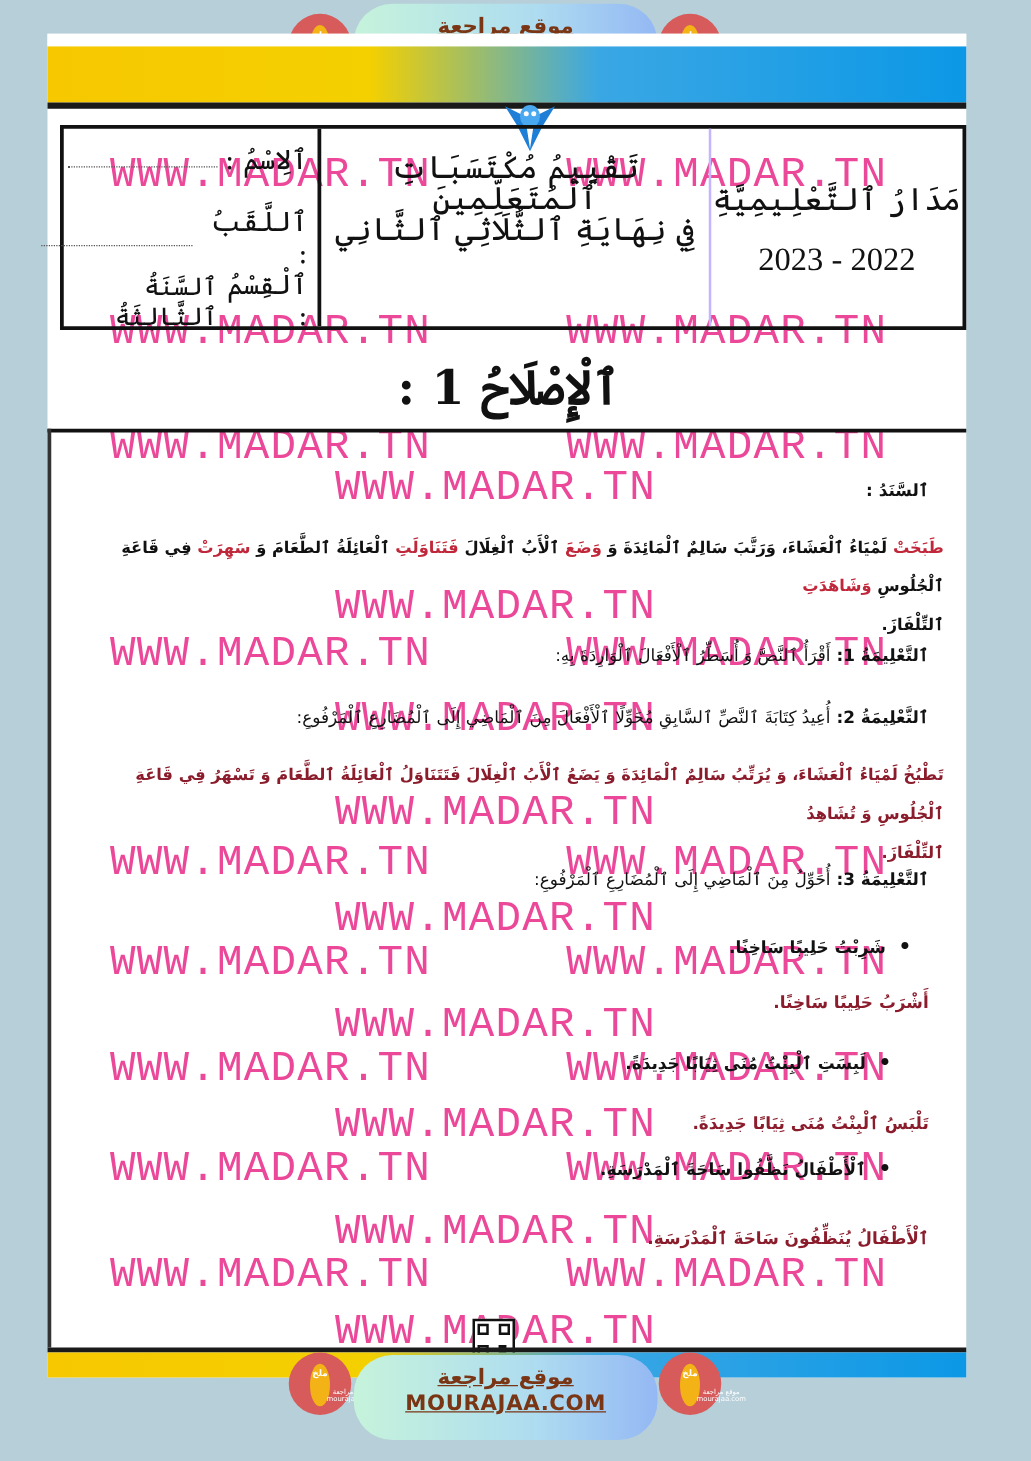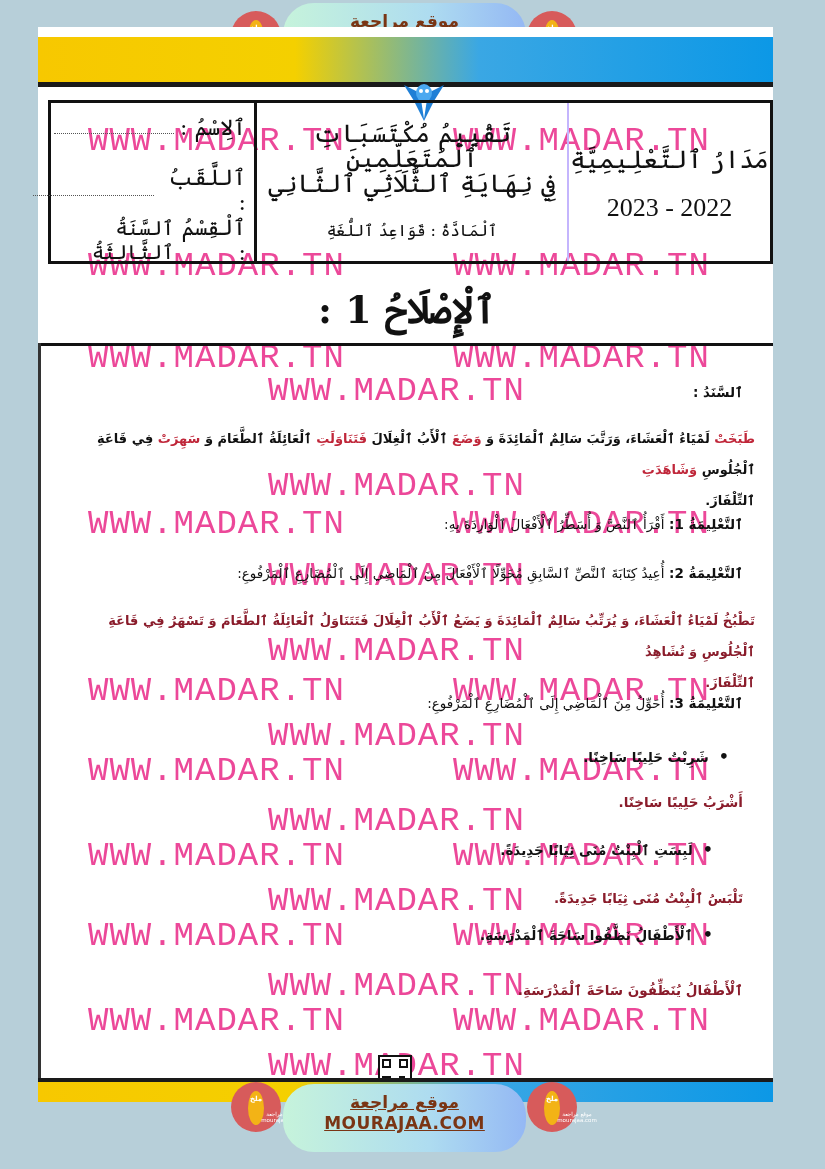--- a/index.html
+++ b/index.html
@@ -156,21 +156,20 @@
         <span class="dots long"></span>
       </div>
       <div class="field-row ar" style="top:112px;">
         <span>ٱلْقِسْمُ :</span>
         <span class="val">ٱلسَّنَةُ ٱلثَّالِثَةُ</span>
       </div>
     </div>
     <div class="cell cell-mid ar">
       <div class="mid-title" style="top:18px;">تَقْيِيمُ مُكْتَسَبَاتِ ٱلْمُتَعَلِّمِينَ</div>
       <div class="mid-title" style="top:68px;">فِي نِهَايَةِ ٱلثُّلَاثِي ٱلثَّانِي</div>
-      <div class="mid-sub" style="top:118px;">ٱلْمَادَّةُ : قَوَاعِدُ ٱللُّغَةِ</div>
     </div>
     <div class="cell cell-right ar">
       <div class="right-title">مَدَارُ ٱلتَّعْلِيمِيَّةِ</div>
       <div class="right-year">2023 - 2022</div>
     </div>
   </div>
 
   <div class="islah">ٱلْإِصْلَاحُ 1 :</div>
   <div class="rule"></div>
   <div class="left-edge"></div>

